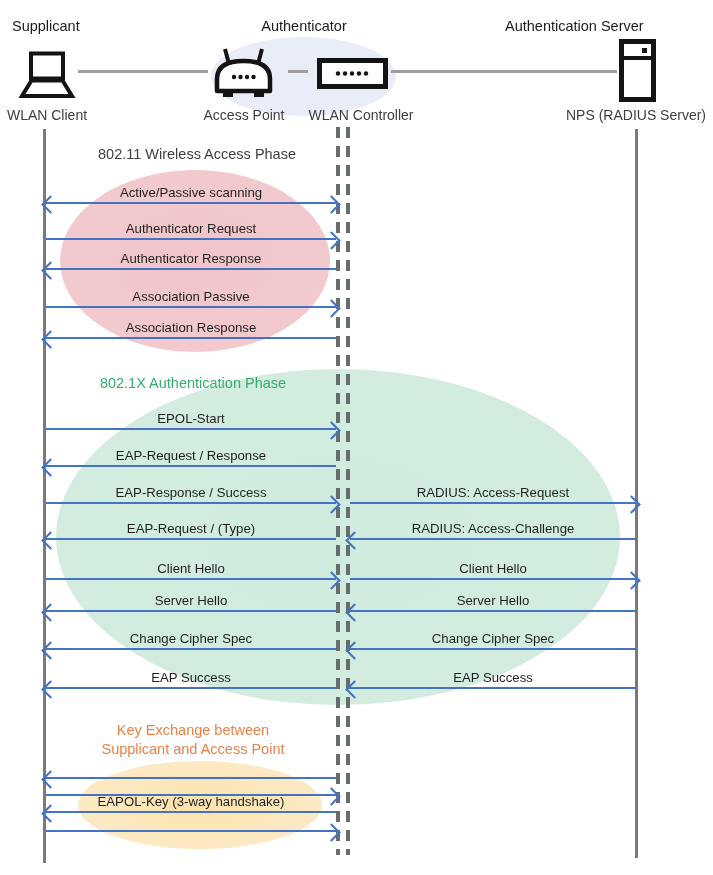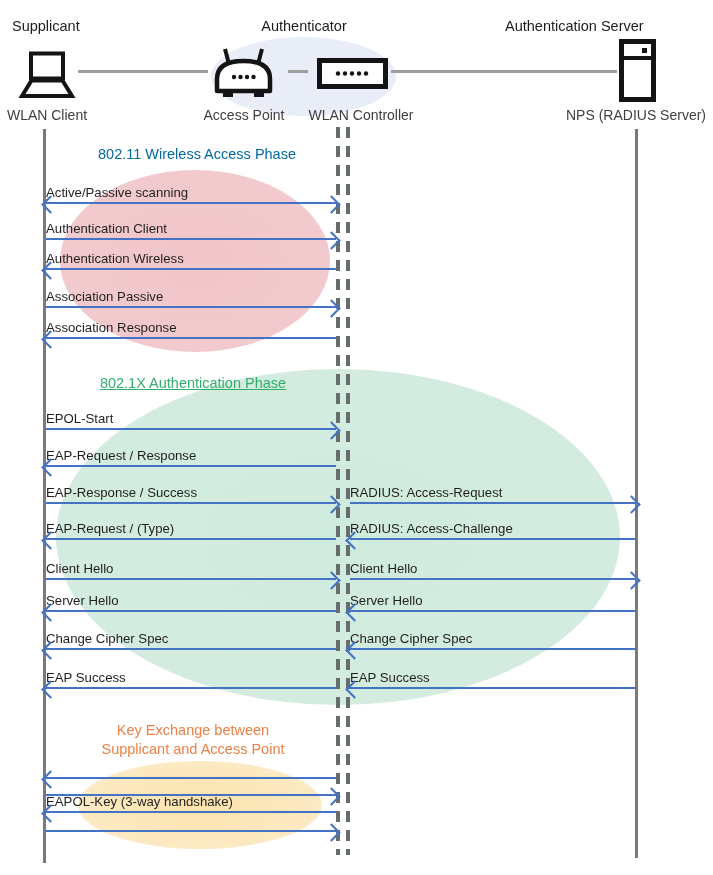--- a/index.html
+++ b/index.html
@@ -36,28 +36,28 @@
   
   .ph-ellipse{position:absolute;border-radius:50%;}
   .pe1{left:60px;top:170px;width:270px;height:182px;
        background:radial-gradient(ellipse at center,#f1c5ca 0%,#f2cacd 70%,#f7dadd 100%);}
   .pe2{left:56px;top:369px;width:564px;height:336px;
        background:radial-gradient(ellipse at center,#d0ecde 0%,#d3ecdf 70%,#e2f3ea 100%);}
   .pe3{left:78px;top:761px;width:244px;height:88px;
        background:radial-gradient(ellipse at center,#fbe3ac 0%,#fce9c2 65%,#fdf3dd 100%);}
   
   .phase-title{position:absolute;text-align:center;font-size:14.5px;white-space:normal;z-index:3;}
-  .pt1{left:82px;top:146px;width:230px;color:#0369a1;}
-  .pt2{left:88px;top:375px;width:210px;color:#33ae6c;text-decoration:underline;}
+  .pt1{left:82px;top:146px;width:230px;color:#404040;}
+  .pt2{left:88px;top:375px;width:210px;color:#33ae6c;}
   .pt3{left:95px;top:721px;width:196px;color:#ea8147;line-height:19px;}
   
   .m{position:absolute;height:2.4px;background:#4472c4;z-index:2;}
   .sl{left:46px;width:290px;}
   .sr{left:350px;width:286px;}
-  .ml{position:absolute;left:0;right:0;bottom:4px;font-size:13.2px;
+  .ml{position:absolute;left:0;right:0;bottom:4px;text-align:center;font-size:13.2px;
       color:#1f1f1f;white-space:nowrap;}
   .h{position:absolute;width:11px;height:11px;top:-4.3px;}
   .hr{right:-2px;border-top:2.5px solid #4472c4;border-right:2.5px solid #4472c4;transform:rotate(45deg);}
   .hl{left:-2px;border-bottom:2.5px solid #4472c4;border-left:2.5px solid #4472c4;transform:rotate(45deg);}
   svg{display:block;}
 </style>
 </head>
 <body>
 
 <div id="canvas">
@@ -125,25 +125,25 @@
   <div class="phase-title pt1">802.11 Wireless Access Phase</div>
   <div class="phase-title pt2">802.1X Authentication Phase</div>
   <div class="phase-title pt3">Key Exchange between Supplicant and Access Point</div>
 
   <div class="m sl" style="top:202px">
     <span class="ml">Active/Passive scanning</span>
     <i class="h hl"></i>
     <i class="h hr"></i>
   </div>
   <div class="m sl" style="top:238px">
-    <span class="ml">Authentication Client</span>
+    <span class="ml">Authenticator Request</span>
     <i class="h hr"></i>
   </div>
   <div class="m sl" style="top:268px">
-    <span class="ml">Authentication Wireless</span>
+    <span class="ml">Authenticator Response</span>
     <i class="h hl"></i>
   </div>
   <div class="m sl" style="top:306px">
     <span class="ml">Association Passive</span>
     <i class="h hr"></i>
   </div>
   <div class="m sl" style="top:337px">
     <span class="ml">Association Response</span>
     <i class="h hl"></i>
   </div>

